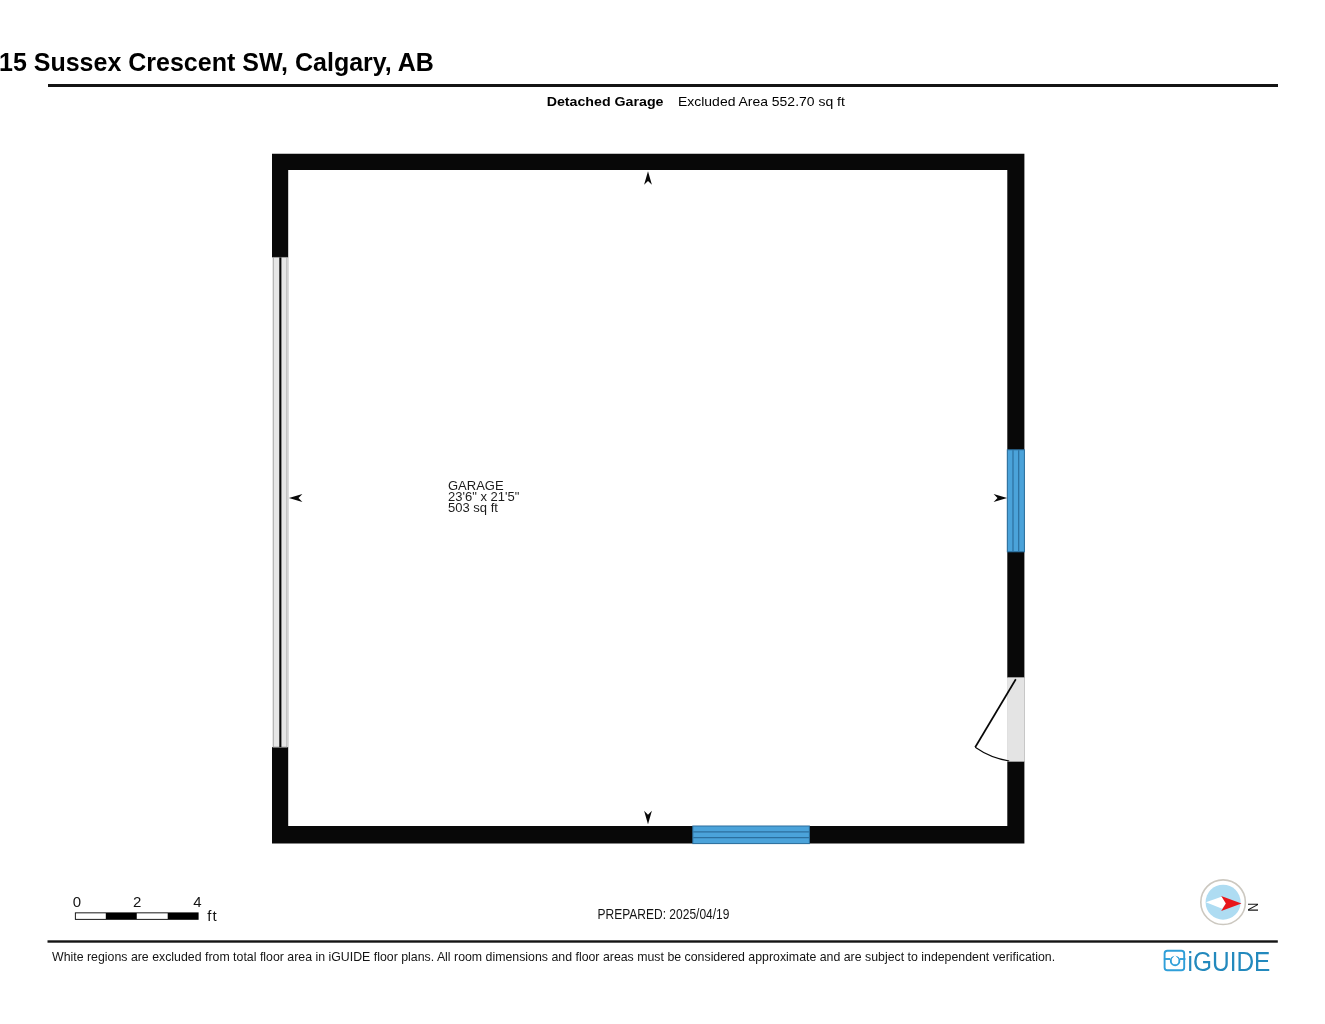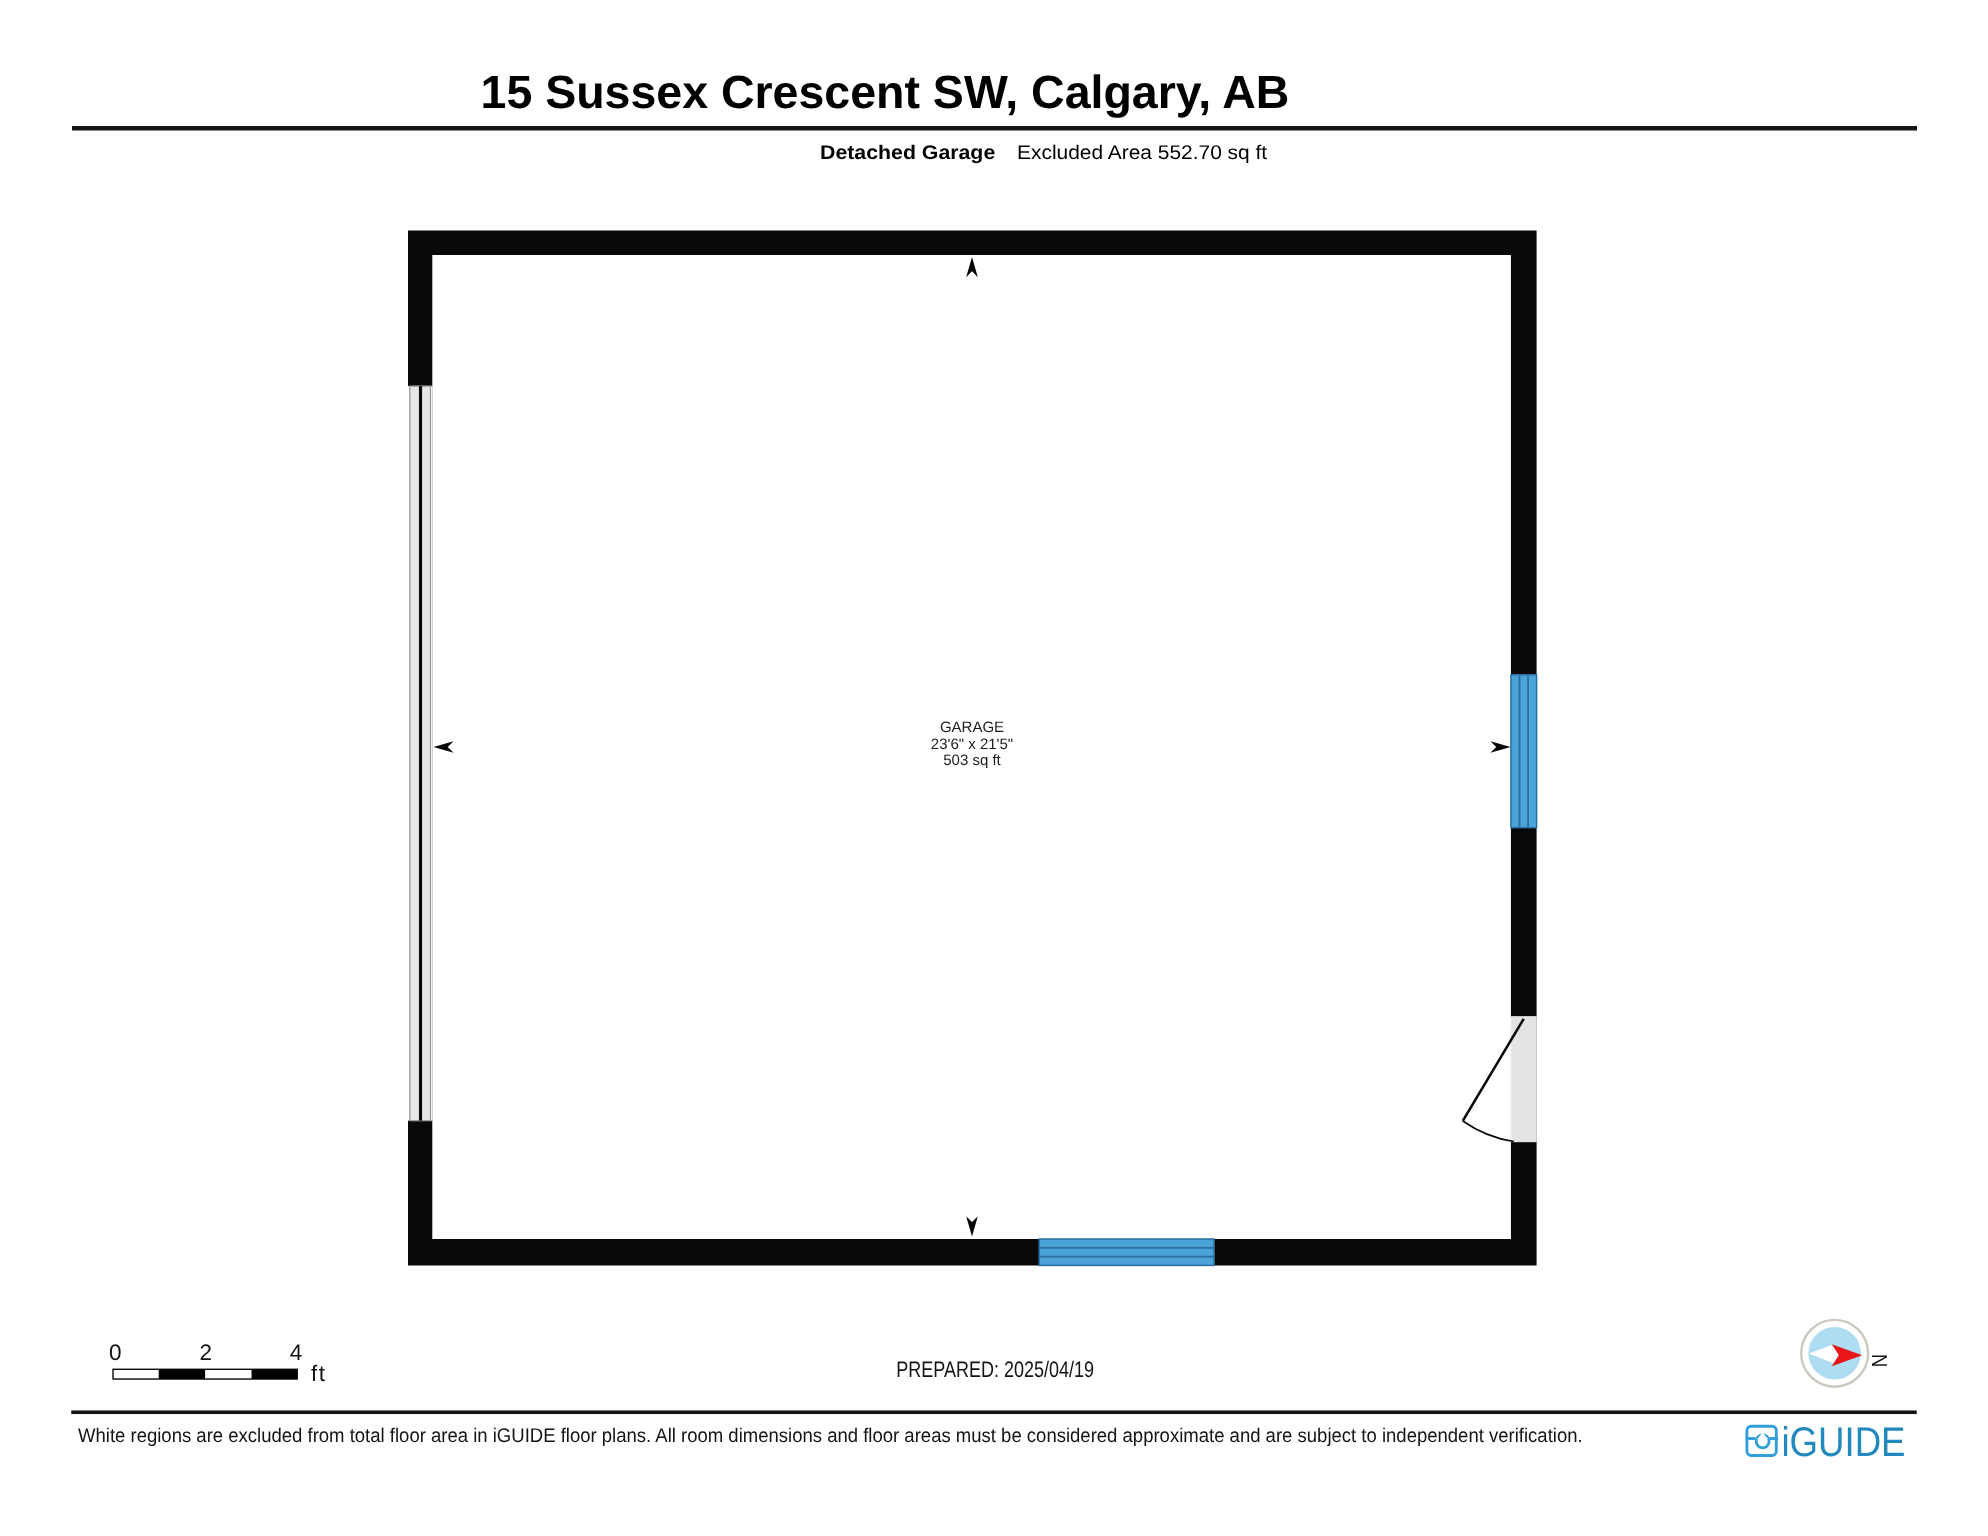--- a/index.html
+++ b/index.html
@@ -2,21 +2,21 @@
 <html><head>
 <meta charset="utf-8">
 <style>
   html,body{margin:0;padding:0;background:#ffffff;}
   body{width:1325px;height:1024px;position:relative;font-family:"Liberation Sans",sans-serif;color:#000;overflow:hidden;}
   .abs{position:absolute;}
 </style>
 </head>
 <body>
 
-<div class="abs" style="left:-1px;top:49.4px;width:1182px;text-align:center;font-size:31px;font-weight:bold;line-height:26.3px;">15 Sussex Crescent SW, Calgary, AB</div>
+<div class="abs" style="left:-1px;top:49.4px;width:1182px;text-align:left;font-size:25px;font-weight:bold;line-height:26.3px;">15 Sussex Crescent SW, Calgary, AB</div>
 
 <div class="abs" style="left:47.5px;top:84.3px;width:1230.3px;height:2.8px;background:#141414;"></div>
 
 <div class="abs" style="left:0;top:94.8px;width:663.5px;text-align:right;font-size:13.2px;font-weight:bold;line-height:14px;transform:scaleX(1.077);transform-origin:100% 50%;">Detached Garage</div>
 
 <div class="abs" style="left:677.6px;top:94.8px;width:400px;text-align:left;font-size:13.2px;line-height:14px;transform:scaleX(1.058);transform-origin:0 50%;">Excluded Area 552.70 sq ft</div>
 
 <svg class="abs" style="left:0;top:0;" width="1325" height="1024" viewBox="0 0 1325 1024">
 
   <path fill="#080808" fill-rule="evenodd" d="M272,153.7 L1024.4,153.7 L1024.4,843.6 L272,843.6 Z M288.2,170 L288.2,826 L1007.3,826 L1007.3,170 Z"></path>
@@ -85,17 +85,17 @@
     <line x1="1163.9" y1="959" x2="1170.3" y2="959"></line>
     <line x1="1179.7" y1="959" x2="1185.4" y2="959"></line>
     <circle cx="1175.1" cy="960.9" r="4.3"></circle>
   </g>
 
   <path d="M1175,955.0 L1171.4,959.5 L1178.8,959.5 Z" fill="#ffffff"></path>
 
   <text font-size="27.6px" fill="#2389bd" transform="translate(1187.6,970.5) scale(0.885 1)">iGUIDE</text>
 </svg>
 
-<div class="abs" style="left:448px;top:480.0px;width:400px;text-align:center;font-size:10px;line-height:11.2px;color:#1c1c1c;">GARAGE<br>23'6" x 21'5"<br>503 sq ft</div>
+<div class="abs" style="left:448px;top:480.0px;width:400px;text-align:left;font-size:13px;line-height:11.2px;color:#1c1c1c;">GARAGE<br>23'6" x 21'5"<br>503 sq ft</div>
 
 <div class="abs" style="left:0.95px;top:905.3px;width:1325px;text-align:center;font-size:15px;color:#141414;transform:scaleX(0.8);transform-origin:50% 50%;">PREPARED: 2025/04/19</div>
 
 <div class="abs" style="left:51.5px;top:950.3px;width:1200px;font-size:13.2px;line-height:13.2px;color:#141414;transform:scaleX(0.936);transform-origin:0 50%;white-space:nowrap;">White regions are excluded from total floor area in iGUIDE floor plans. All room dimensions and floor areas must be considered approximate and are subject to independent verification.</div>
 
 </body></html>

